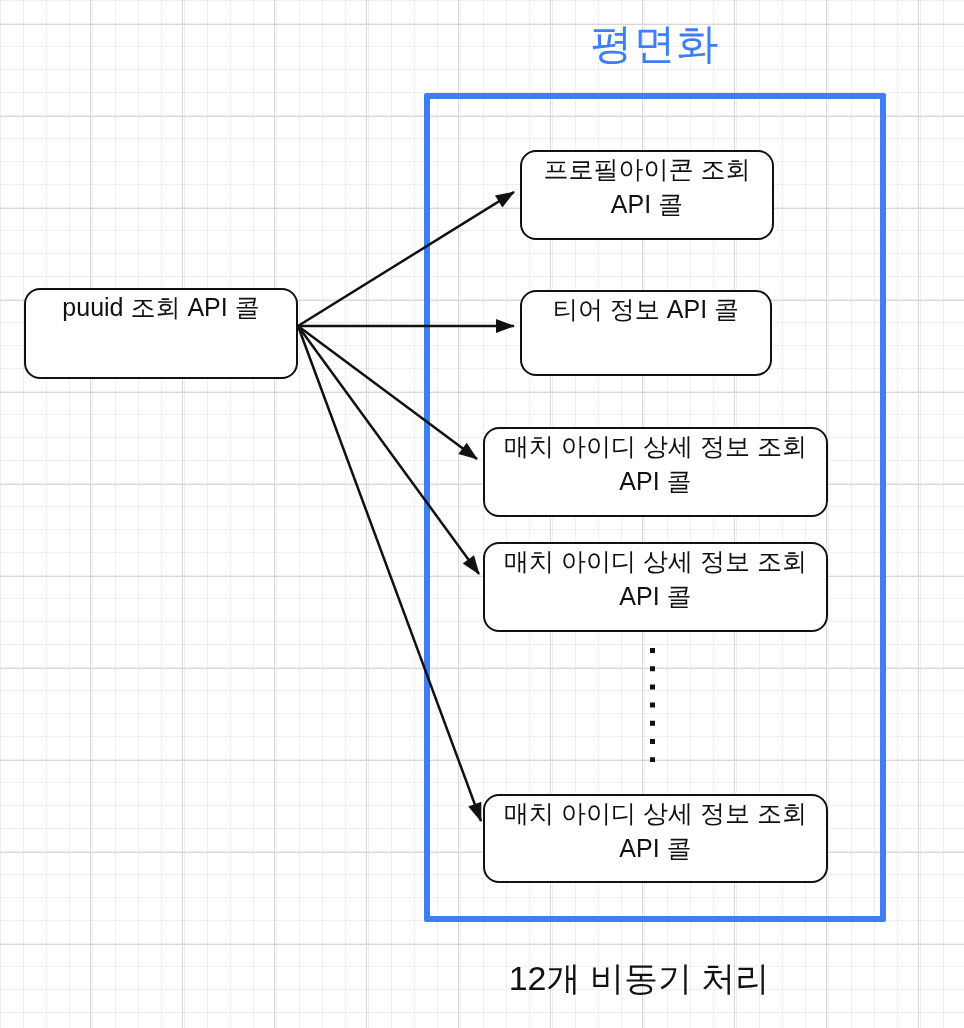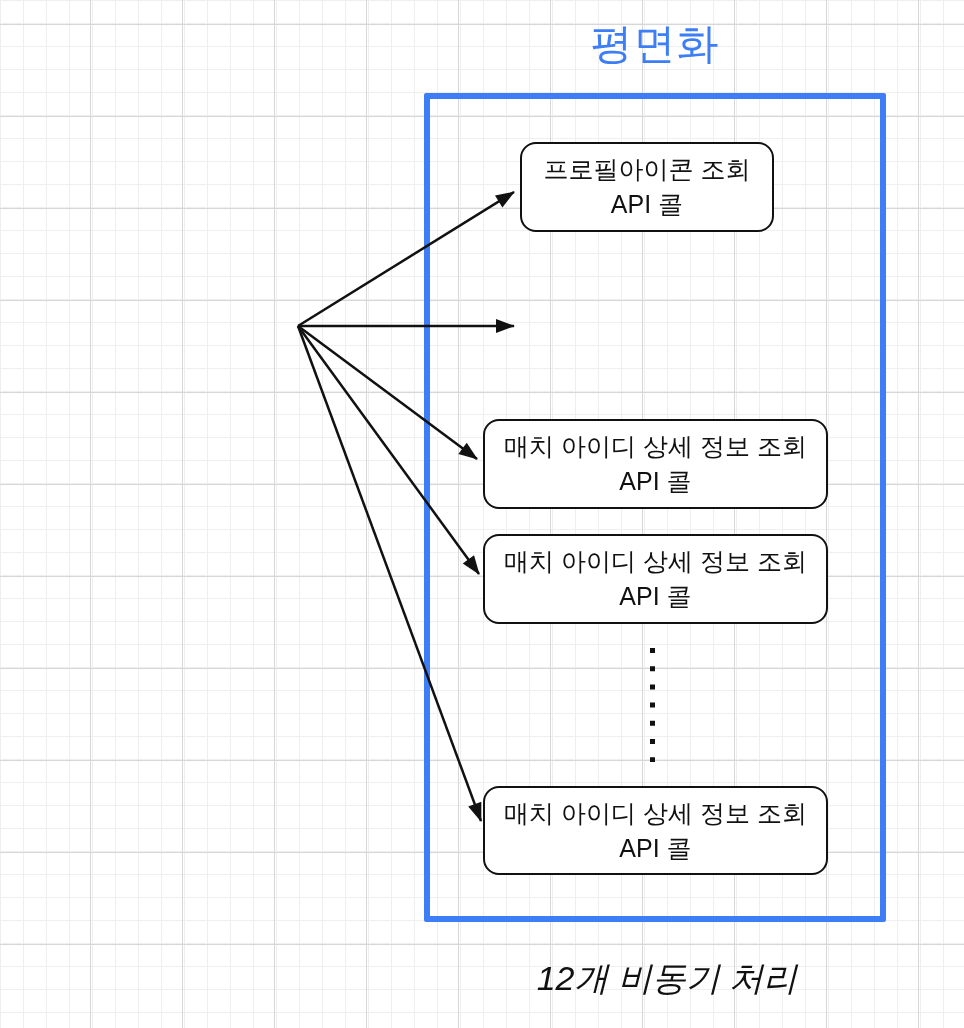--- a/index.html
+++ b/index.html
@@ -49,47 +49,47 @@
 
   .connector-layer {
     position: absolute;
     left: 0; top: 0;
     width: 964px; height: 1028px;
   }
 
   .node {
     position: absolute;
     display: flex;
-    align-items: center;
+    align-items: flex-start;
     justify-content: center;
     background: #ffffff;
     border: 2.5px solid var(--stroke);
     border-radius: 16px;
     font-size: 25px;
     line-height: 1.4;
     color: var(--stroke);
     text-align: center;
+    margin-top: 8px;
   }
   .node .label { white-space: pre-line; }
 
   .node-source { left: 24px;  top: 280px; width: 274px; height: 91px; }
   .node-0      { left: 520px; top: 142px; width: 254px; height: 90px; }
   .node-1      { left: 520px; top: 282px; width: 252px; height: 86px; }
   .node-2      { left: 483px; top: 419px; width: 345px; height: 90px; }
   .node-3      { left: 483px; top: 534px; width: 345px; height: 90px; }
   .node-4      { left: 483px; top: 786px; width: 345px; height: 89px; }
 
   .caption {
     position: absolute;
-    left: 436px; top: 956px;
+    left: 408px; top: 956px;
     width: 462px; height: 46px;
     text-align: center;
     font-size: 34px;
     color: var(--stroke);
-    font-style: italic;
   }
 </style>
 </head>
 <body>
 
 <div class="canvas">
 
   <div class="group-title">평면화</div>
 
   <div class="group-frame"></div>
@@ -101,26 +101,32 @@
       </marker>
     </defs>
     <line x1="298" y1="326" x2="514" y2="192" stroke="#111111" stroke-width="2.5" marker-end="url(#arrowhead)"></line>
     <line x1="298" y1="326" x2="514" y2="326" stroke="#111111" stroke-width="2.5" marker-end="url(#arrowhead)"></line>
     <line x1="298" y1="326" x2="477" y2="459" stroke="#111111" stroke-width="2.5" marker-end="url(#arrowhead)"></line>
     <line x1="298" y1="326" x2="479" y2="574" stroke="#111111" stroke-width="2.5" marker-end="url(#arrowhead)"></line>
     <line x1="298" y1="326" x2="481" y2="821" stroke="#111111" stroke-width="2.5" marker-end="url(#arrowhead)"></line>
     <line x1="652.5" y1="648" x2="652.5" y2="762" stroke="#111111" stroke-width="5" stroke-dasharray="5 13.2"></line>
   </svg>
 
+  <div class="node node-source">
+    <span class="label">puuid 조회 API 콜</span>
+  </div>
 
   <div class="node node-0">
     <span class="label">프로필아이콘 조회
 API 콜</span>
   </div>
 
+  <div class="node node-1">
+    <span class="label">티어 정보 API 콜</span>
+  </div>
 
   <div class="node node-2">
     <span class="label">매치 아이디 상세 정보 조회
 API 콜</span>
   </div>
 
   <div class="node node-3">
     <span class="label">매치 아이디 상세 정보 조회
 API 콜</span>
   </div>

